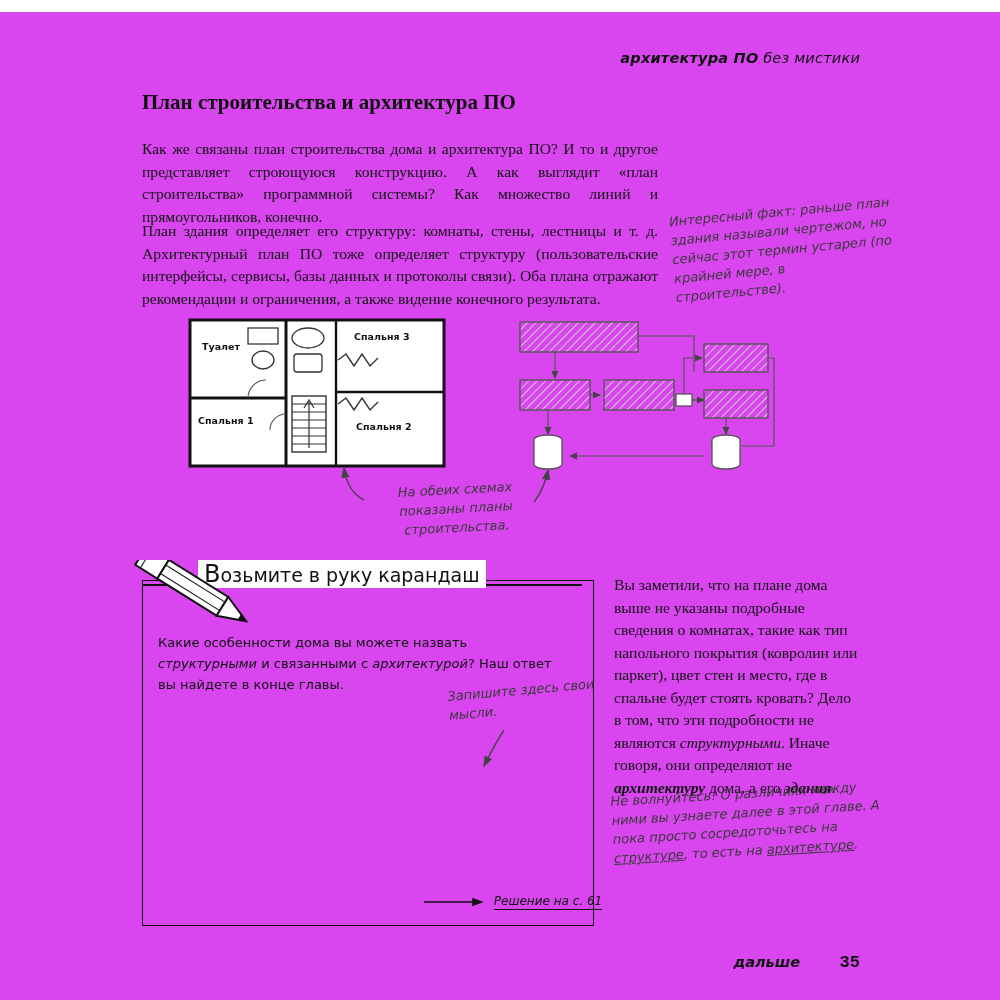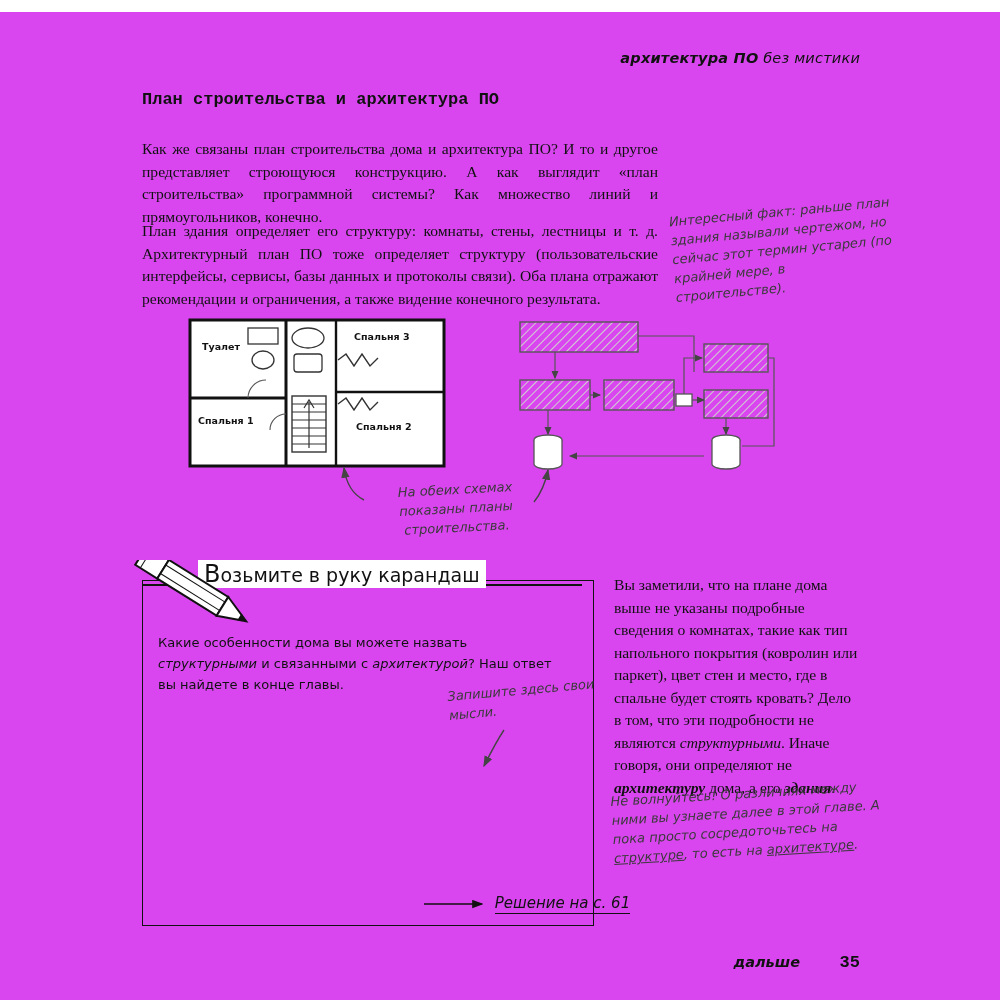--- a/index.html
+++ b/index.html
@@ -38,23 +38,23 @@
   }
   .running-head .thin {
     font-weight: normal;
   }
 
   
   .section-title {
     position: absolute;
     left: 142px;
     top: 78px;
-    font-family: Liberation Mono, monospace;
+    font-family: Liberation Serif, serif;
     font-weight: bold;
-    font-size: 17px;
+    font-size: 21px;
     color: #111;
     white-space: nowrap;
   }
 
   
   .para {
     position: absolute;
     left: 142px;
     width: 516px;
     font-family: "Liberation Serif", serif;
@@ -171,21 +171,21 @@
     line-height: 21px;
     color: #111;
   }
   .exercise-prompt i { font-style: italic; }
   .answer-ref {
     position: absolute;
     left: 424px;
     top: 882px;
     font-family: "DejaVu Sans", sans-serif;
     font-style: italic;
-    font-size: 15px;
+    font-size: 12px;
     color: #111;
     white-space: nowrap;
   }
   .answer-ref .underline {
     border-bottom: 1.4px solid #111;
     padding-bottom: 1px;
   }
 
   
   .right-col {

